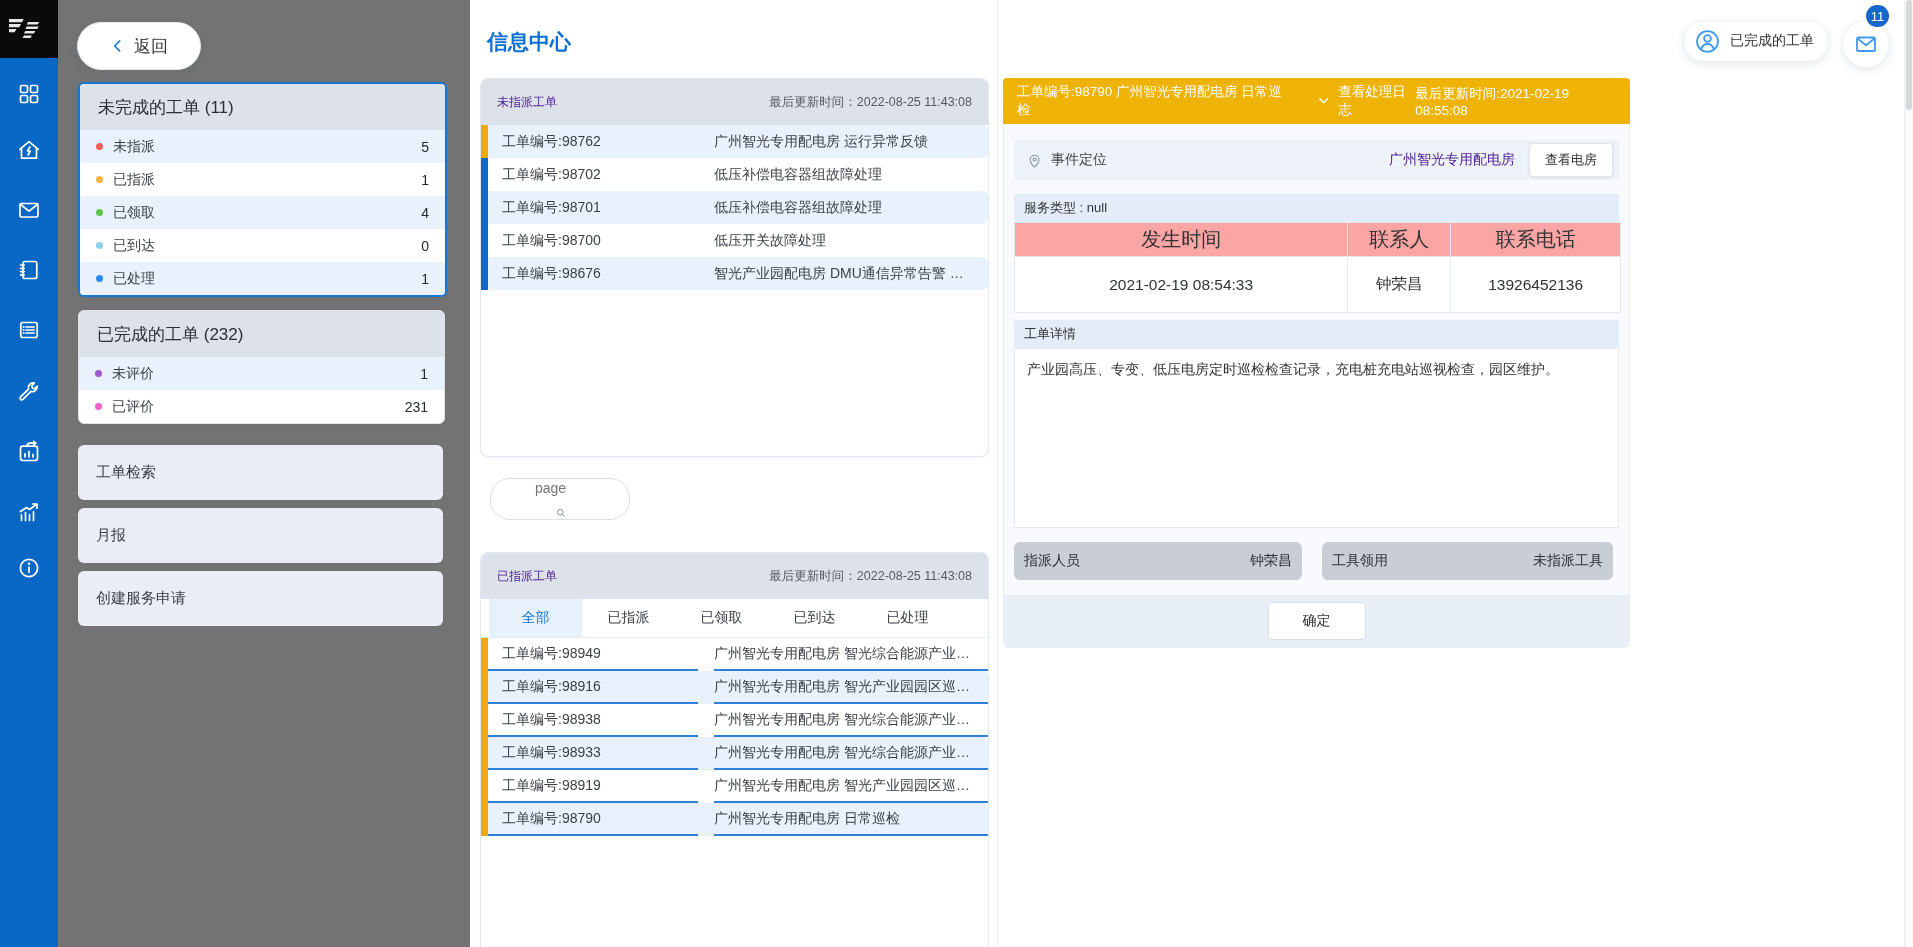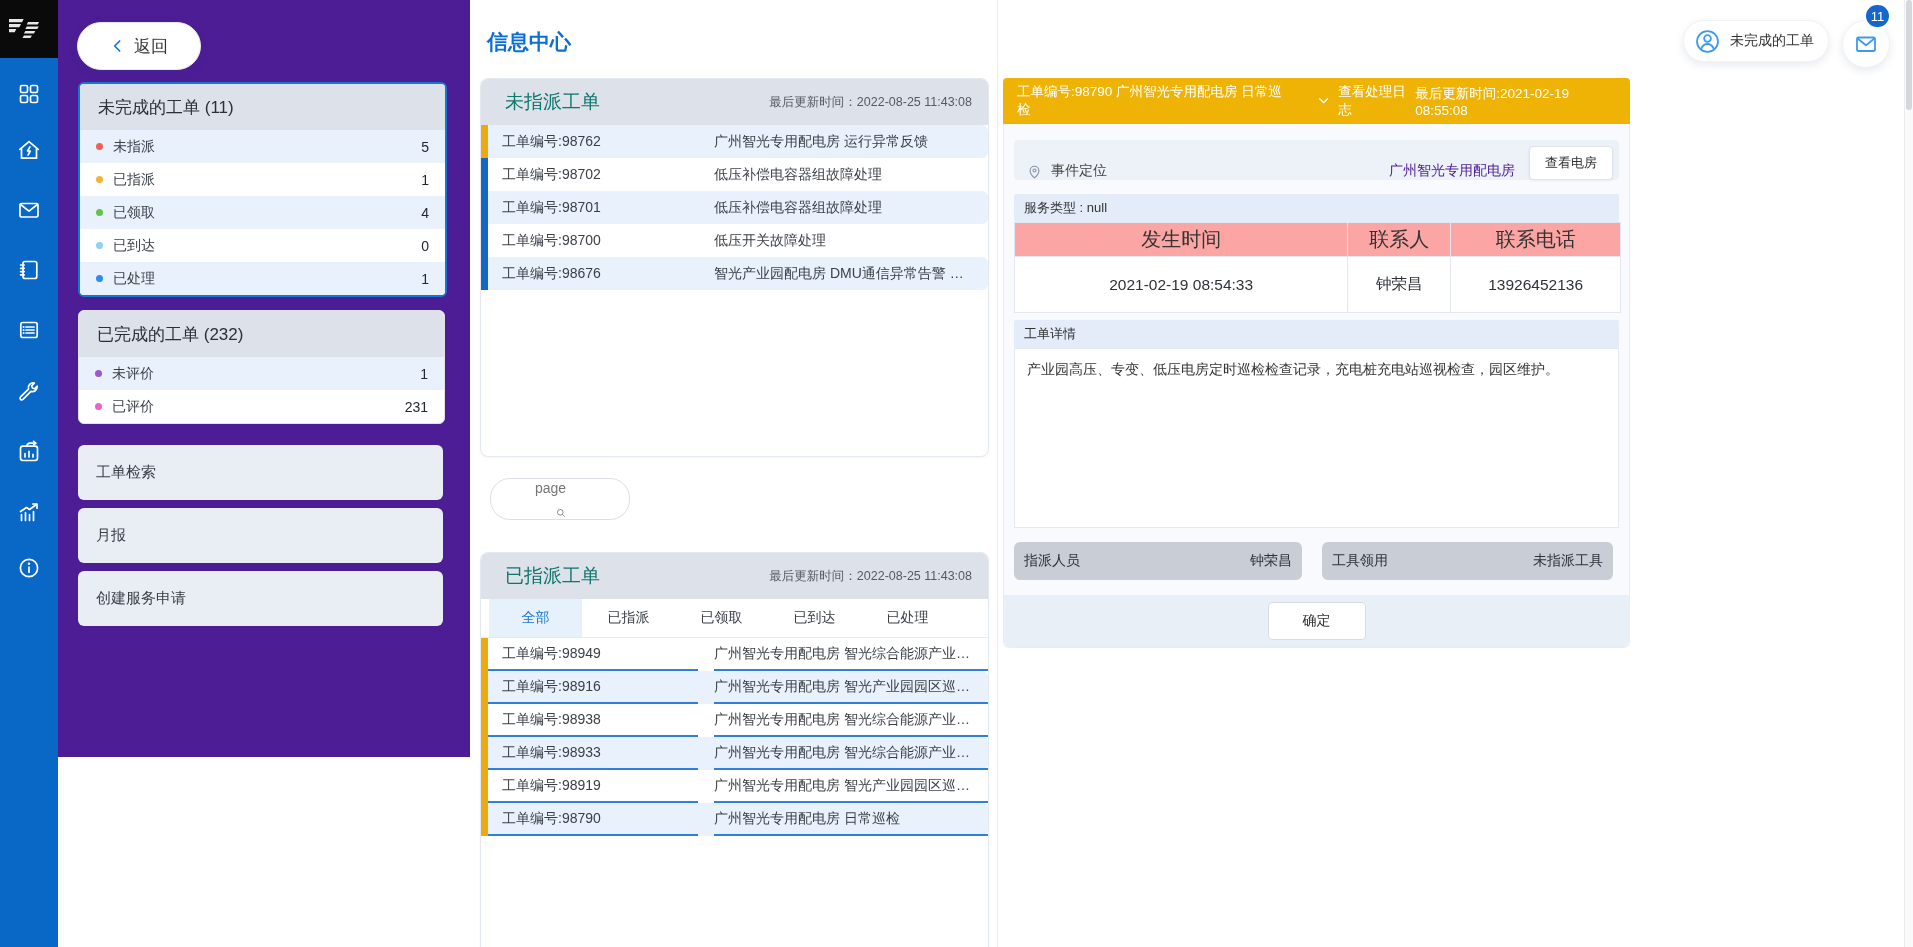--- a/index.html
+++ b/index.html
@@ -5,60 +5,60 @@
   html,body{margin:0;padding:0;background:#fff;font-family:"Liberation Sans","DejaVu Sans",sans-serif;}
   .page{position:relative;width:1913px;height:947px;background:#fff;overflow:hidden;}
 
   
   .rail{position:absolute;left:0;top:0;width:58px;height:947px;background:#0968c6;}
   .rail .logo{position:absolute;left:0;top:0;width:58px;height:58px;background:#0a0a0a;display:flex;align-items:center;justify-content:center;}
   .rail-btn{position:absolute;left:0;width:58px;height:44px;display:flex;align-items:center;justify-content:center;cursor:pointer;}
   .rail-btn svg{stroke:#fff;fill:none;stroke-width:1.7;stroke-linecap:round;stroke-linejoin:round;}
 
   
-  .left-col{position:absolute;left:58px;top:0;width:412px;height:757px;background:#4c1d95;border-right:1px solid #eef0f3;}
+  .left-col{position:absolute;left:58px;top:0;width:412px;height:947px;background:#737373;border-right:1px solid #eef0f3;}
   .back-pill{position:absolute;left:19px;top:22px;width:122px;height:46px;background:#fff;border:1px solid #e7e9ee;border-radius:24px;box-shadow:0 3px 8px rgba(60,80,120,.10);display:flex;align-items:center;justify-content:center;gap:8px;font-size:17px;color:#333;cursor:pointer;}
   .card{position:absolute;left:20px;width:365px;background:#fff;border:1px solid #dfe3ea;border-radius:6px;overflow:hidden;box-shadow:0 1px 3px rgba(60,80,120,.06);}
   .card.selected{border:2px solid #1677d2;}
   .card-head{height:46px;background:#dde2ea;display:flex;align-items:center;padding:0 18px;font-size:17px;color:#2b2f36;}
   .stat-row{height:33px;display:flex;align-items:center;padding:0 16px;font-size:14px;color:#3a3f46;cursor:pointer;}
   .stat-row:nth-child(even){background:#e9f2fc;}
   .dot{width:7px;height:7px;border-radius:50%;margin-right:10px;flex:0 0 auto;}
   .dot-red{background:#ee5f55}.dot-orange{background:#f3b23c}.dot-green{background:#5fc34d}
   .dot-sky{background:#8ed2f0}.dot-blue{background:#2a8cf0}.dot-purple{background:#9b59d0}.dot-pink{background:#f061c8}
   .stat-count{margin-left:auto;color:#24282e;}
   .action-btn{position:absolute;left:20px;width:365px;height:55px;background:#e9edf4;border:none;border-radius:6px;text-align:left;padding:0 18px;font-size:15px;color:#3a3f46;font-family:inherit;cursor:pointer;}
 
   
   .mid-col{position:absolute;left:470px;top:0;width:527px;height:947px;background:#fff;border-right:1px solid #ececf0;}
   .page-title{position:absolute;left:17px;top:28px;margin:0;font-size:21px;font-weight:bold;color:#0b6ed6;}
   .panel{position:absolute;left:10px;width:507px;background:#fff;border:1px solid #e4e8ef;border-radius:8px;overflow:hidden;box-shadow:0 1px 3px rgba(60,80,120,.05);}
   .panel-head{height:46px;background:#dde2ea;display:flex;align-items:center;padding:0 16px;}
-  .panel-title{font-size:19px;color:#0f766e;margin-left:8px;}
+  .panel-title{font-size:12px;color:#4c1d95;}
   .panel-updated{margin-left:auto;font-size:12.5px;color:#555a62;}
   .wo-row{height:33px;display:flex;align-items:stretch;font-size:14px;color:#3a3f46;cursor:pointer;border-radius:6px;}
   .wo-row:nth-child(even){background:#e9f2fc;}
   .bar{width:7px;flex:0 0 auto;}
   .bar-yellow{background:#ecaa0f}.bar-blue{background:#1467c2}
   .wo-id{flex:0 0 196px;display:flex;align-items:center;padding-left:14px;}
   .wo-desc{flex:1 1 auto;display:flex;align-items:center;margin-left:16px;padding-right:10px;overflow:hidden;white-space:nowrap;text-overflow:ellipsis;min-width:0;}
   .assigned .wo-id,.assigned .wo-desc{border-bottom:2px solid #2f80d9;}
   .page-pill{position:absolute;left:20px;top:478px;width:108px;height:40px;border:1px solid #dcdfe6;border-radius:20px;background:#fff;display:flex;align-items:center;padding:0 14px 0 16px;gap:10px;flex-direction:column;}
   .page-pill input{border:none;outline:none;width:52px;font-size:14px;color:#555;background:transparent;font-family:inherit;}
   .tabs{height:38px;display:flex;align-items:stretch;padding-left:8px;border-bottom:1px solid #e5e9f0;background:#fff;}
   .tab{flex:0 0 93px;display:flex;align-items:center;justify-content:center;font-size:14px;color:#3a3f46;cursor:pointer;}
   .tab.active{background:#e7f1fc;color:#1677d2;}
 
   
   .right-col{position:absolute;left:997px;top:0;width:916px;height:947px;}
   .ybar{position:absolute;left:6px;top:78px;width:627px;height:46px;background:#efb306;border-radius:4px 4px 0 0;display:flex;align-items:center;padding:0 14px;box-sizing:border-box;color:#fff;font-size:13.5px;}
   .ybar-log{display:flex;align-items:center;gap:8px;margin-left:34px;cursor:pointer;}
   .ybar-updated{margin-left:auto;}
   .detail-card{position:absolute;left:6px;top:124px;width:627px;height:524px;background:#f8fafd;border:1px solid #e9edf3;border-top:none;border-radius:0 0 6px 6px;box-sizing:border-box;}
-  .loc-strip{position:absolute;left:10px;right:10px;top:16px;height:40px;background:#edf1f8;border-radius:4px;display:flex;align-items:flex-end;padding:0 6px 0 12px;}
+  .loc-strip{position:absolute;left:10px;right:10px;top:16px;height:40px;background:#edf1f8;border-radius:4px;display:flex;align-items:center;padding:0 6px 0 12px;}
   .loc-label{font-size:14px;color:#444;margin-left:8px;}
   .loc-value{margin-left:auto;font-size:14px;color:#4c1d95;}
   .loc-btn{width:84px;height:34px;margin-left:14px;background:#fff;border:1px solid #dfe3ea;border-radius:4px;font-size:13px;color:#333;font-family:inherit;cursor:pointer;box-shadow:0 1px 3px rgba(60,80,120,.08);}
   .svc-strip{position:absolute;left:10px;right:10px;top:70px;height:28px;background:#e3ecf8;display:flex;align-items:center;padding:0 10px;font-size:13px;color:#333;border-radius:2px;}
   .ctable{position:absolute;left:10px;right:10px;top:98px;border-collapse:collapse;width:607px;background:#fff;}
   .ctable th{border:1px solid #e2e8f1;height:31px;font-weight:normal;font-size:20px;color:#333;background:#fca5a5;}
   .ctable td{border:1px solid #e2e8f1;height:53px;text-align:center;font-size:15.5px;color:#2e3238;}
   .col-time{width:55%}.col-person{width:17%}.col-phone{width:28%}
   .det-strip{position:absolute;left:10px;right:10px;top:196px;height:28px;background:#e3ecf8;display:flex;align-items:center;padding:0 10px;font-size:13px;color:#333;border-radius:2px;}
   .det-box{position:absolute;left:10px;right:10px;top:224px;height:180px;background:#fff;border:1px solid #e4e9f1;box-sizing:border-box;padding:9px 12px;font-size:14px;color:#333;line-height:1.7;}
@@ -371,21 +371,21 @@
       </div>
     </div>
   </div>
 
   <div class="user-pill">
     <svg width="27" height="27" viewBox="0 0 24 24">
       <circle cx="12" cy="12" r="9.3" fill="none" stroke="#3d9af0" stroke-width="1.6"></circle>
       <circle cx="12" cy="9.4" r="3" fill="none" stroke="#3d9af0" stroke-width="1.6"></circle>
       <path d="M6.4 18.6 c1.1-3 3.1-4.4 5.6-4.4 s4.5 1.4 5.6 4.4" fill="none" stroke="#3d9af0" stroke-width="1.6" stroke-linecap="round"></path>
     </svg>
-    <span>未完成的工单</span>
+    <span>已完成的工单</span>
   </div>
   <div class="mail-btn">
     <svg width="24" height="24" viewBox="0 0 24 24">
         <rect x="3" y="5.5" width="18" height="13.5" rx="1.6" fill="none" stroke="#3d9af0" stroke-width="1.8"></rect>
         <path d="M3.6 6.5 L12 13.2 L20.4 6.5" fill="none" stroke="#3d9af0" stroke-width="1.8" stroke-linejoin="round"></path>
       </svg>
   </div>
   <div class="mail-badge">11</div>
 
   <div class="scrollbar">

